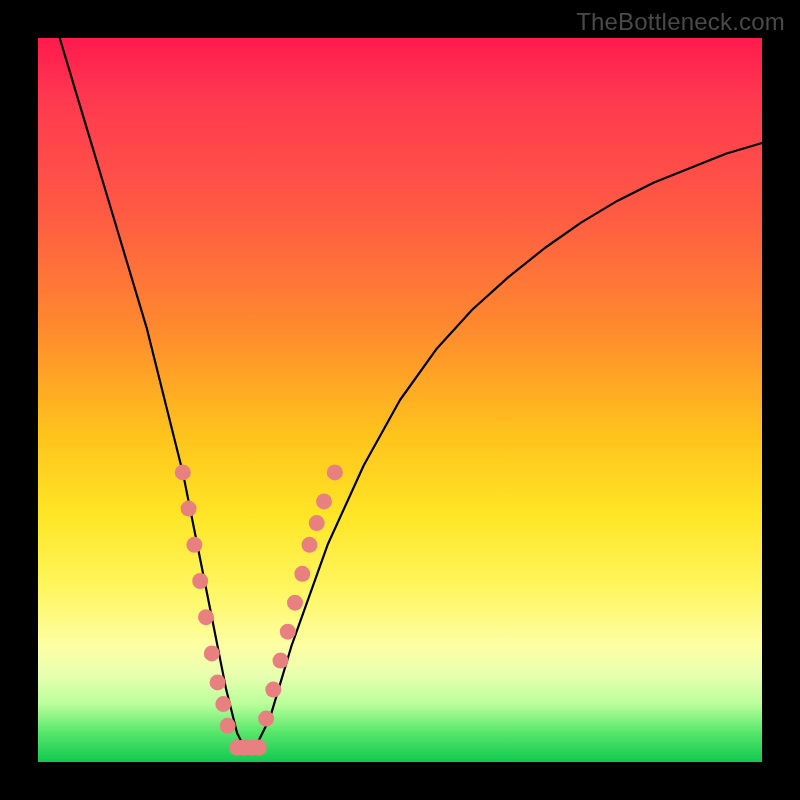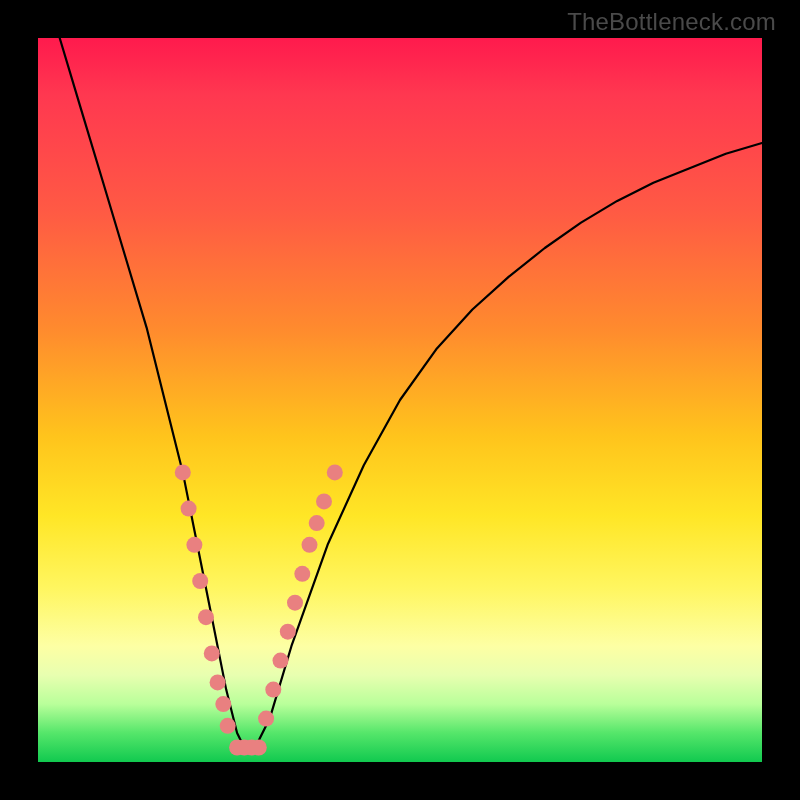--- a/index.html
+++ b/index.html
@@ -38,21 +38,21 @@
       #fdffa4 84%,
       #e8ffb0 88%,
       #b9ff9a 92%,
       #55e66a 96%,
       #11c94f 100%
     );
   }
   .watermark {
     position: absolute;
     top: 8px;
-    right: 24px;
+    right: 15px;
     color: #4a4a4a;
     font-size: 24px;
     font-weight: 400;
     letter-spacing: 0.2px;
     user-select: none;
   }
   svg.curve {
     position: absolute;
     left: 0;
     top: 0;

